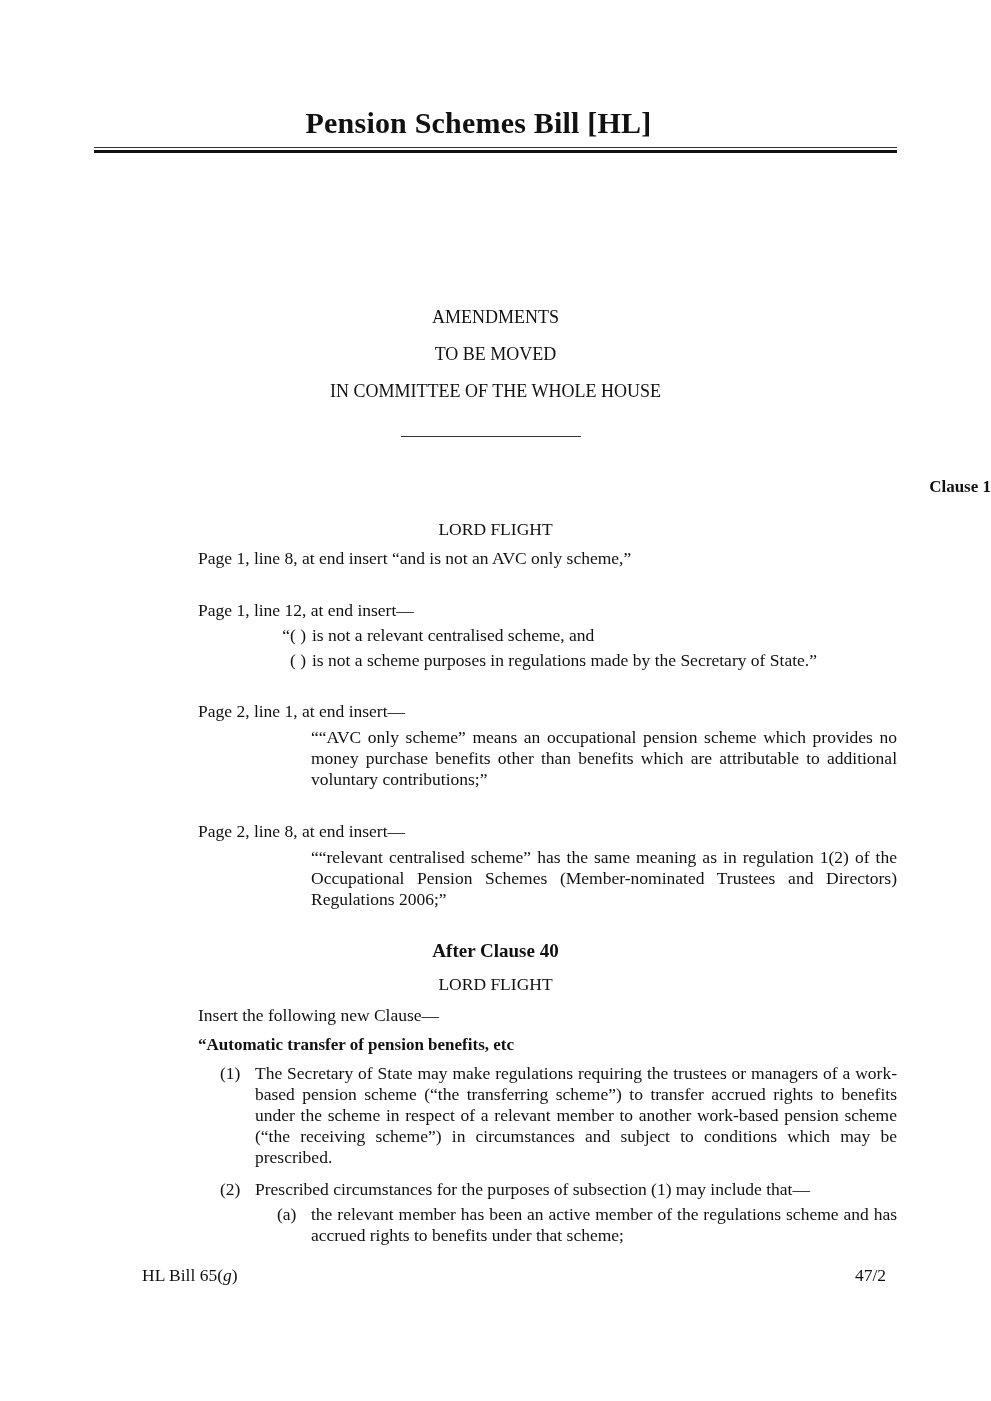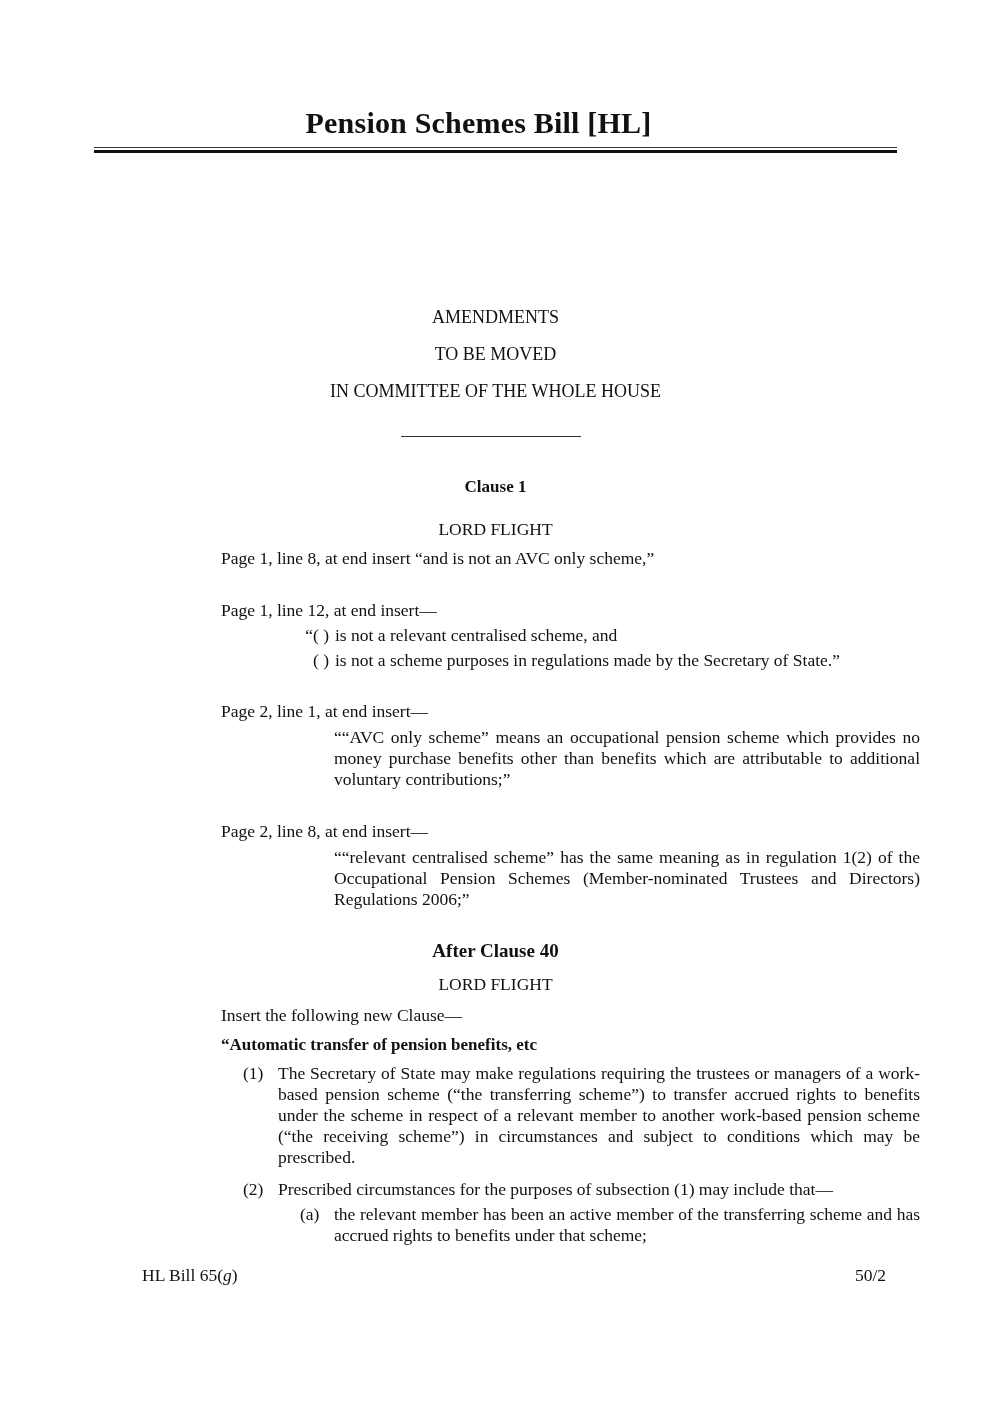--- a/index.html
+++ b/index.html
@@ -4,37 +4,37 @@
 <style>
   html, body { margin: 0; padding: 0; background: #ffffff; }
   body { width: 991px; height: 1401px; position: relative; color: #111; font-family: "Liberation Serif", "DejaVu Serif", serif; }
   .abs { position: absolute; }
   .title { left: 0; width: 957px; top: 106px; text-align: center; font-size: 30px; font-weight: bold; letter-spacing: 0.2px; }
   .rule-thin { left: 94px; width: 803px; top: 147px; height: 0; border-top: 1px solid #333; }
   .rule-thick { left: 94px; width: 803px; top: 150px; height: 3px; background: #111; }
   .center { left: 0; width: 991px; text-align: center; font-size: 18px; }
   .short-rule { left: 401px; width: 180px; top: 436px; border-top: 1px solid #333; }
   .bold { font-weight: bold; }
-  .txt { font-size: 17.5px; line-height: 21px; margin-left: 23px; }
+  .txt { font-size: 17.5px; line-height: 21px; }
   .just { text-align: justify; text-align-last: left; }
   .footer { font-size: 17.5px; }
 </style>
 </head>
 <body>
 
 <div class="abs title">Pension Schemes Bill [HL]</div>
 <div class="abs rule-thin"></div>
 <div class="abs rule-thick"></div>
 
 <div class="abs center" style="top:307px;">AMENDMENTS</div>
 <div class="abs center" style="top:344px;">TO BE MOVED</div>
 <div class="abs center" style="top:381px;">IN COMMITTEE OF THE WHOLE HOUSE</div>
 <div class="abs short-rule"></div>
 
-<div class="abs center bold" style="top:477px; font-size:17px;">Clause 1</div>
+<div class="abs center bold" style="top:477px; font-size:17px;text-align:right;">Clause 1</div>
 <div class="abs center" style="top:519px; font-size:17.5px;">LORD FLIGHT</div>
 
 <div class="abs txt" style="left:198px; top:548px;">Page 1, line 8, at end insert “and is not an AVC only scheme,”</div>
 
 <div class="abs txt" style="left:198px; top:600px;">Page 1, line 12, at end insert—</div>
 <div class="abs txt" style="left:270px; top:625px; width:36px; text-align:right;">“( )</div>
 <div class="abs txt" style="left:312px; top:625px;">is not a relevant centralised scheme, and</div>
 <div class="abs txt" style="left:270px; top:650px; width:36px; text-align:right;">( )</div>
 <div class="abs txt" style="left:312px; top:650px;">is not a scheme purposes in regulations made by the Secretary of State.”</div>
 
@@ -48,16 +48,16 @@
 <div class="abs center" style="top:974px; font-size:17.5px;">LORD FLIGHT</div>
 <div class="abs txt" style="left:198px; top:1005px;">Insert the following new Clause—</div>
 <div class="abs txt bold" style="left:198px; top:1034px; font-size:17px;">“Automatic transfer of pension benefits, etc</div>
 
 <div class="abs txt" style="left:220px; top:1063px;">(1)</div>
 <div class="abs txt just" style="left:255px; top:1063px; width:642px;">The Secretary of State may make regulations requiring the trustees or managers of a work-based pension scheme (“the transferring scheme”) to transfer accrued rights to benefits under the scheme in respect of a relevant member to another work-based pension scheme (“the receiving scheme”) in circumstances and subject to conditions which may be prescribed.</div>
 
 <div class="abs txt" style="left:220px; top:1179px;">(2)</div>
 <div class="abs txt" style="left:255px; top:1179px;">Prescribed circumstances for the purposes of subsection (1) may include that—</div>
 <div class="abs txt" style="left:277px; top:1204px;">(a)</div>
-<div class="abs txt just" style="left:311px; top:1204px; width:586px;">the relevant member has been an active member of the transferring scheme and has accrued rights to benefits under that scheme;</div>
+<div class="abs txt just" style="left:311px; top:1204px; width:586px;">the relevant member has been an active member of the regulations scheme and has accrued rights to benefits under that scheme;</div>
 
 <div class="abs footer" style="left:94px; top:1265px;margin-left:48px;"><span>HL Bill 65(</span><i>g</i><span>)</span></div>
-<div class="abs footer" style="left:800px; width:86px; text-align:right; top:1265px;">50/2</div>
+<div class="abs footer" style="left:800px; width:86px; text-align:right; top:1265px;">47/2</div>
 
 </body></html>

